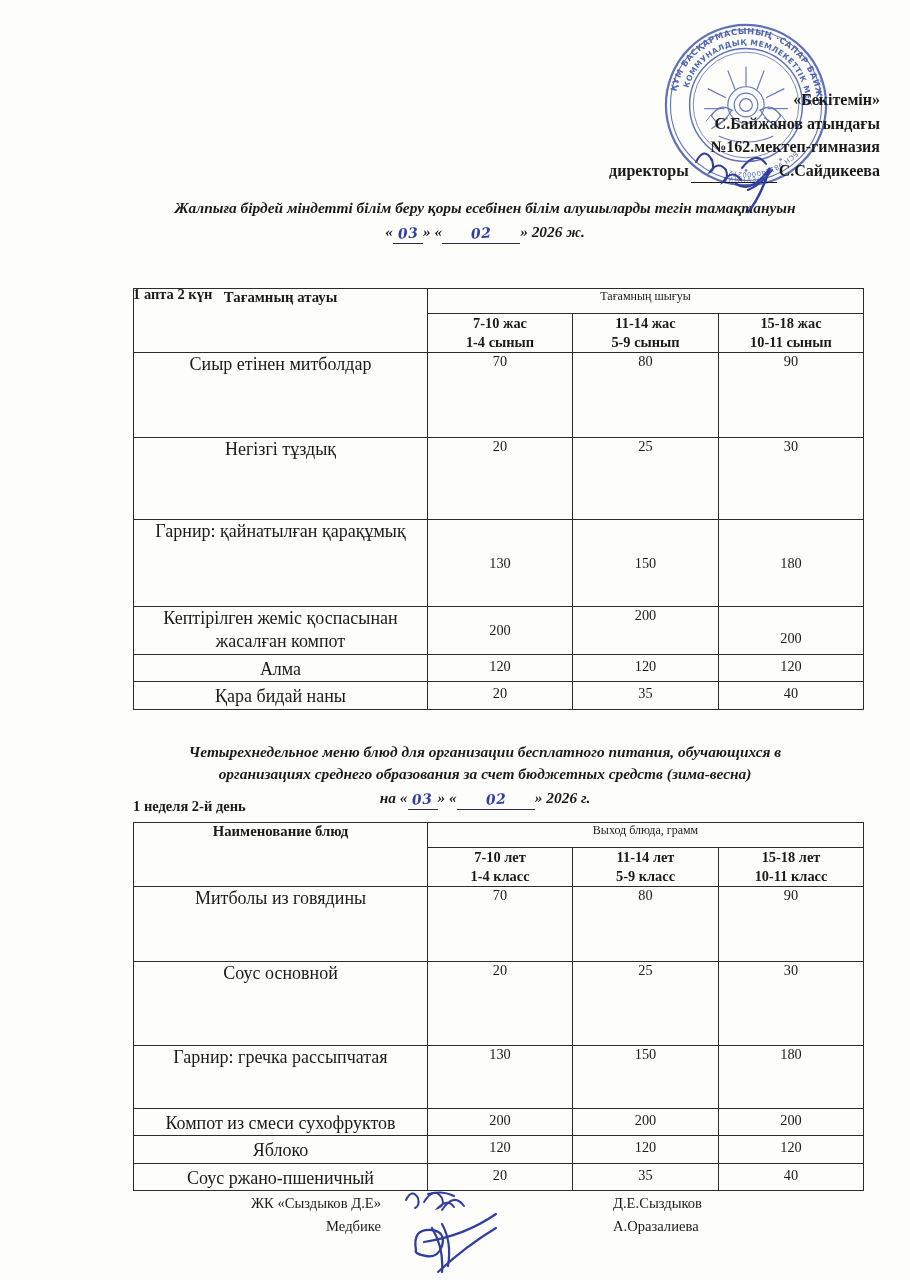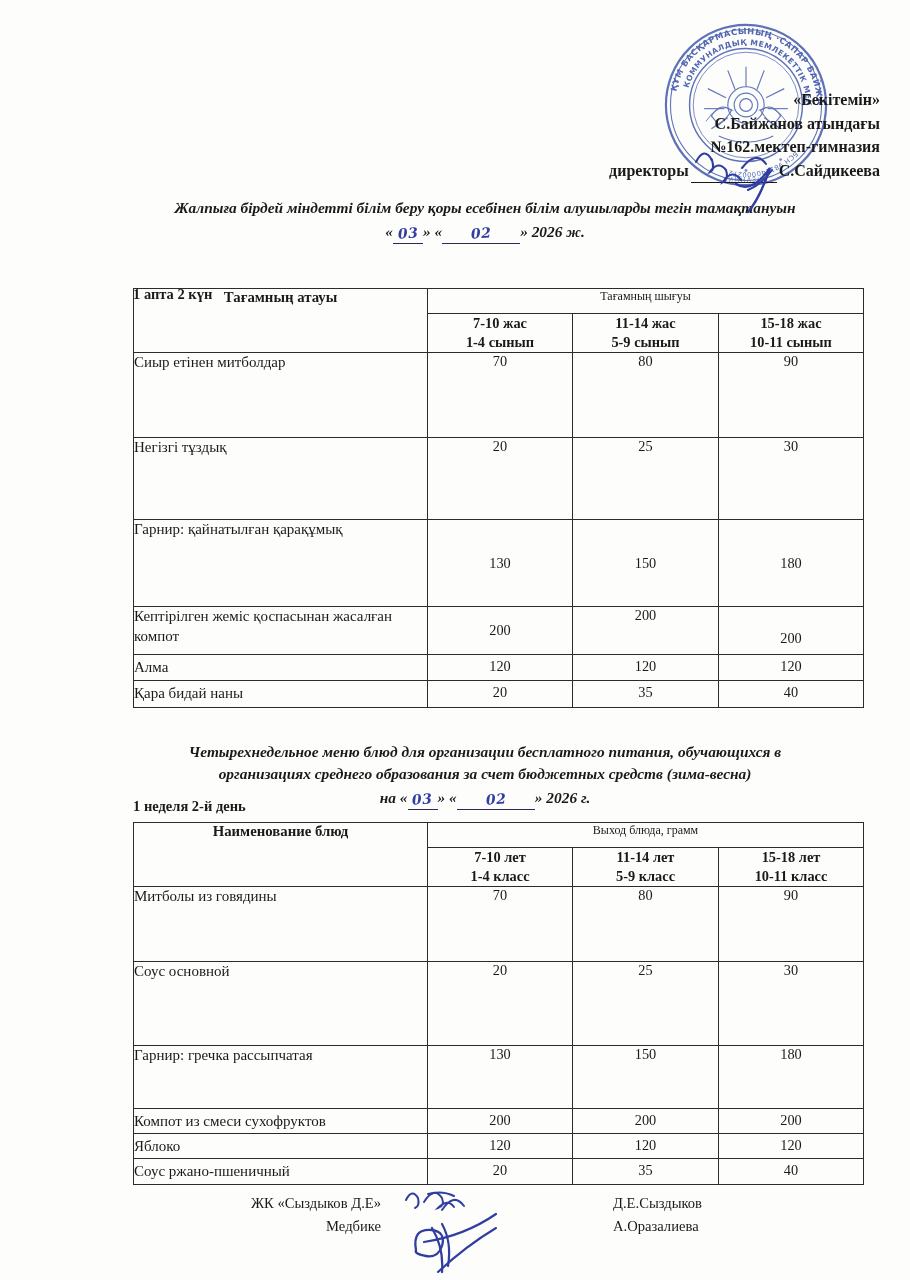--- a/index.html
+++ b/index.html
@@ -173,22 +173,22 @@
   th.age-head {
     text-align: center;
     font-weight: bold;
     font-size: 14.4px;
     line-height: 1.32;
     vertical-align: middle;
     padding: 3px 0 5px 0;
   }
   td.dish-name {
     padding: 6px 4px 4px 7px;
-    text-align: left;
-    font-size: 15px;
+    text-align: center;
+    font-size: 18px;
     line-height: 1.3;
     vertical-align: top;
   }
   td.qty {
     text-align: center;
     font-size: 14.3px;
     padding-top: 7px;
     vertical-align: top;
   }
   td.qty.mid { vertical-align: middle; padding-top: 0; }

